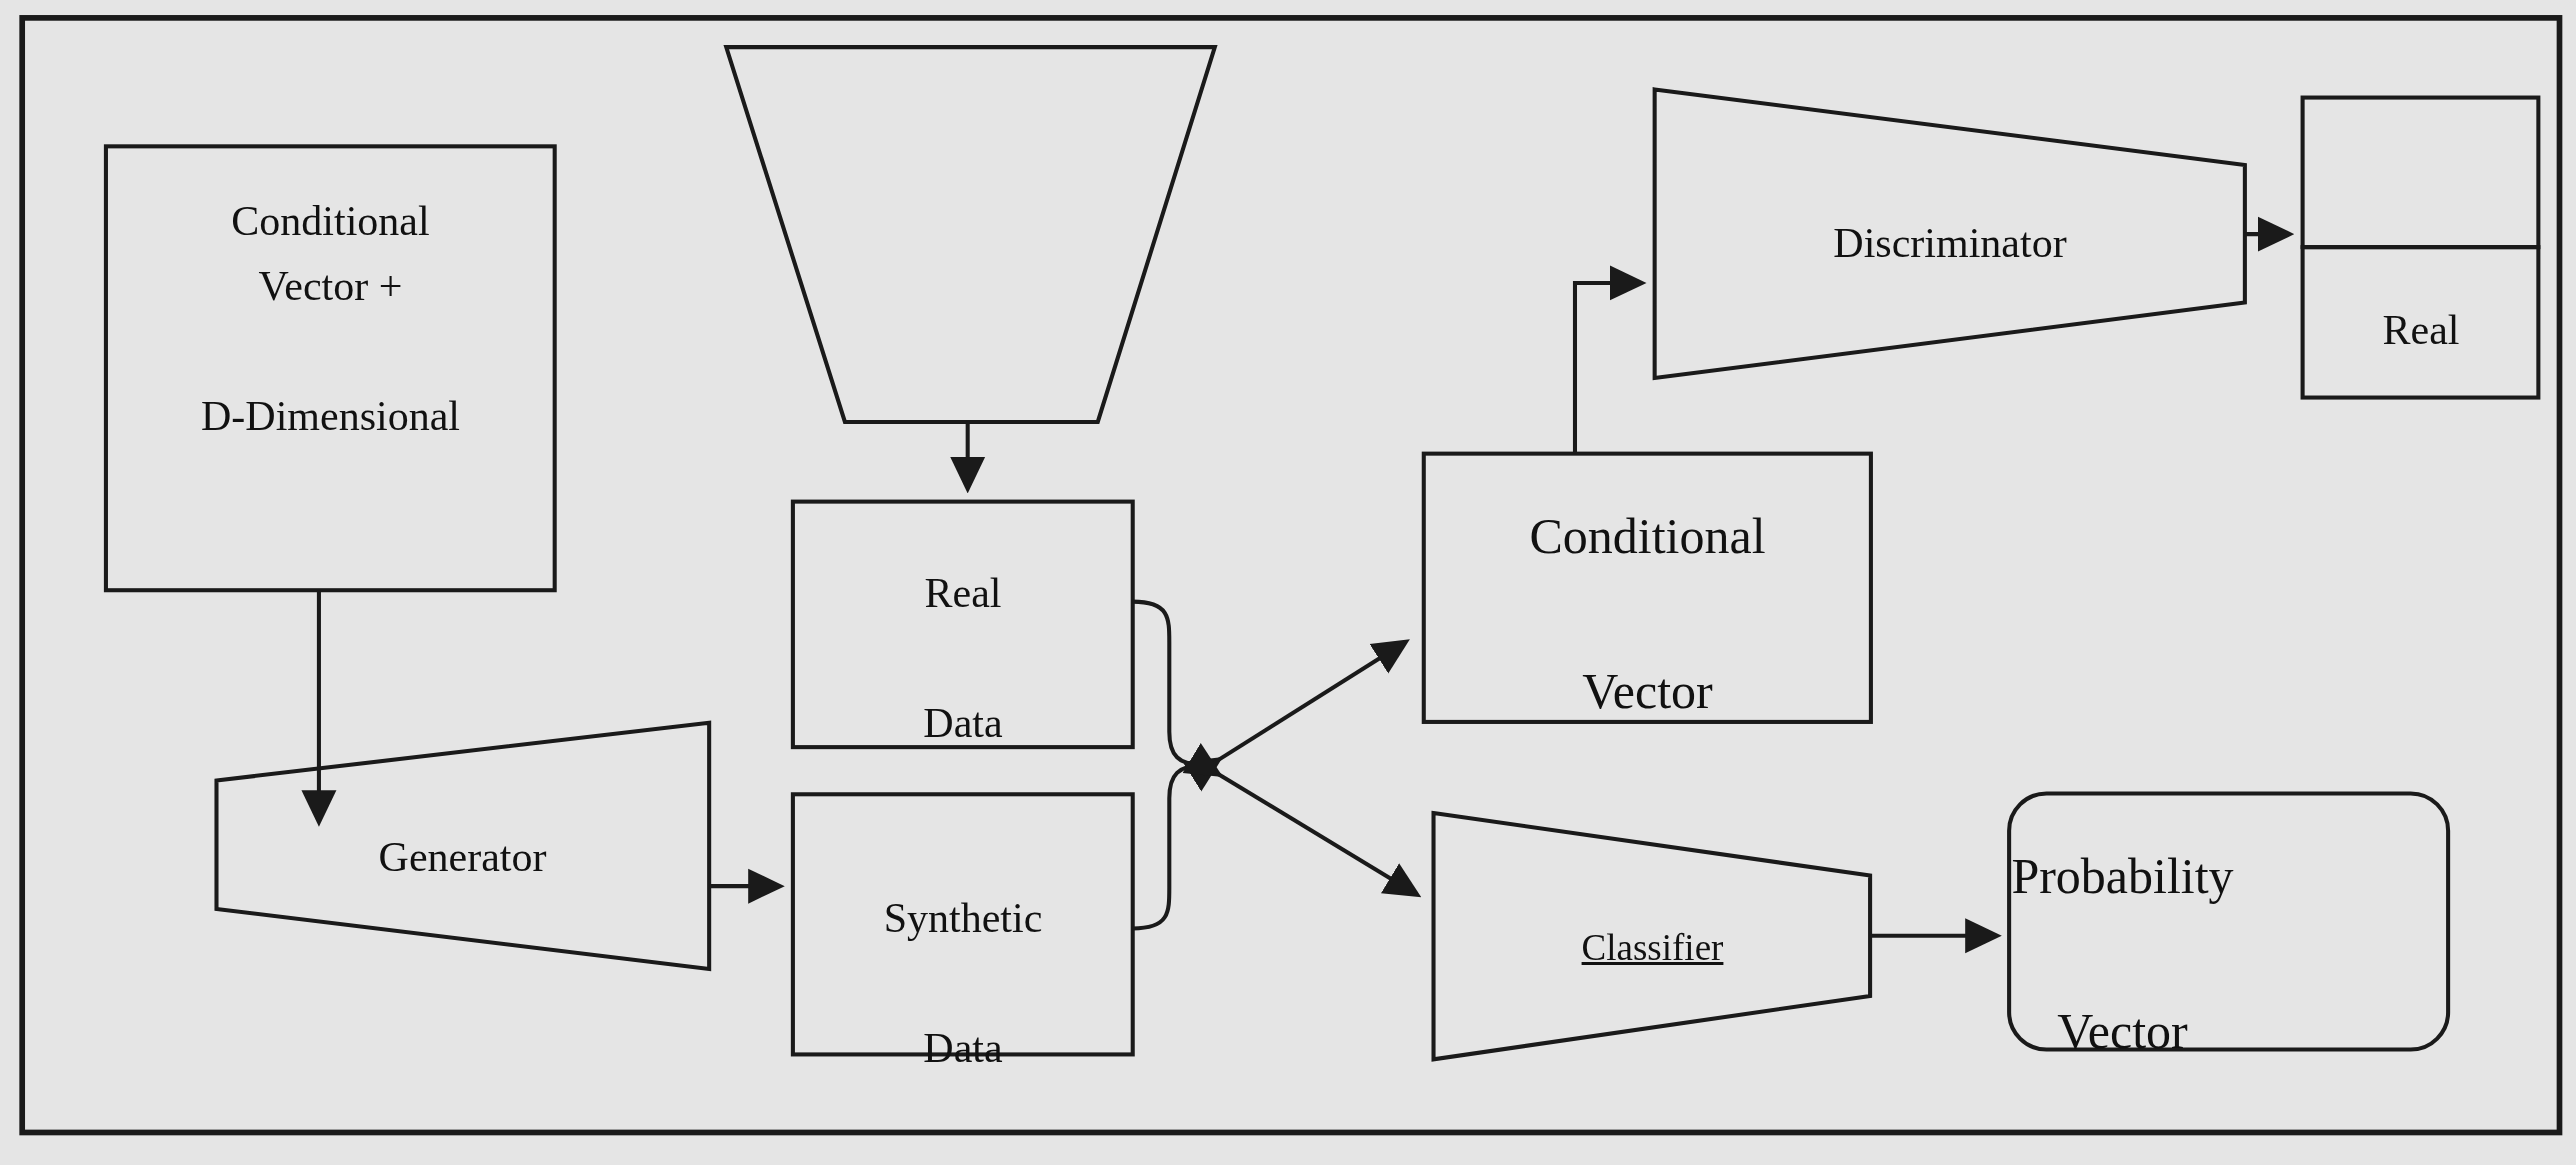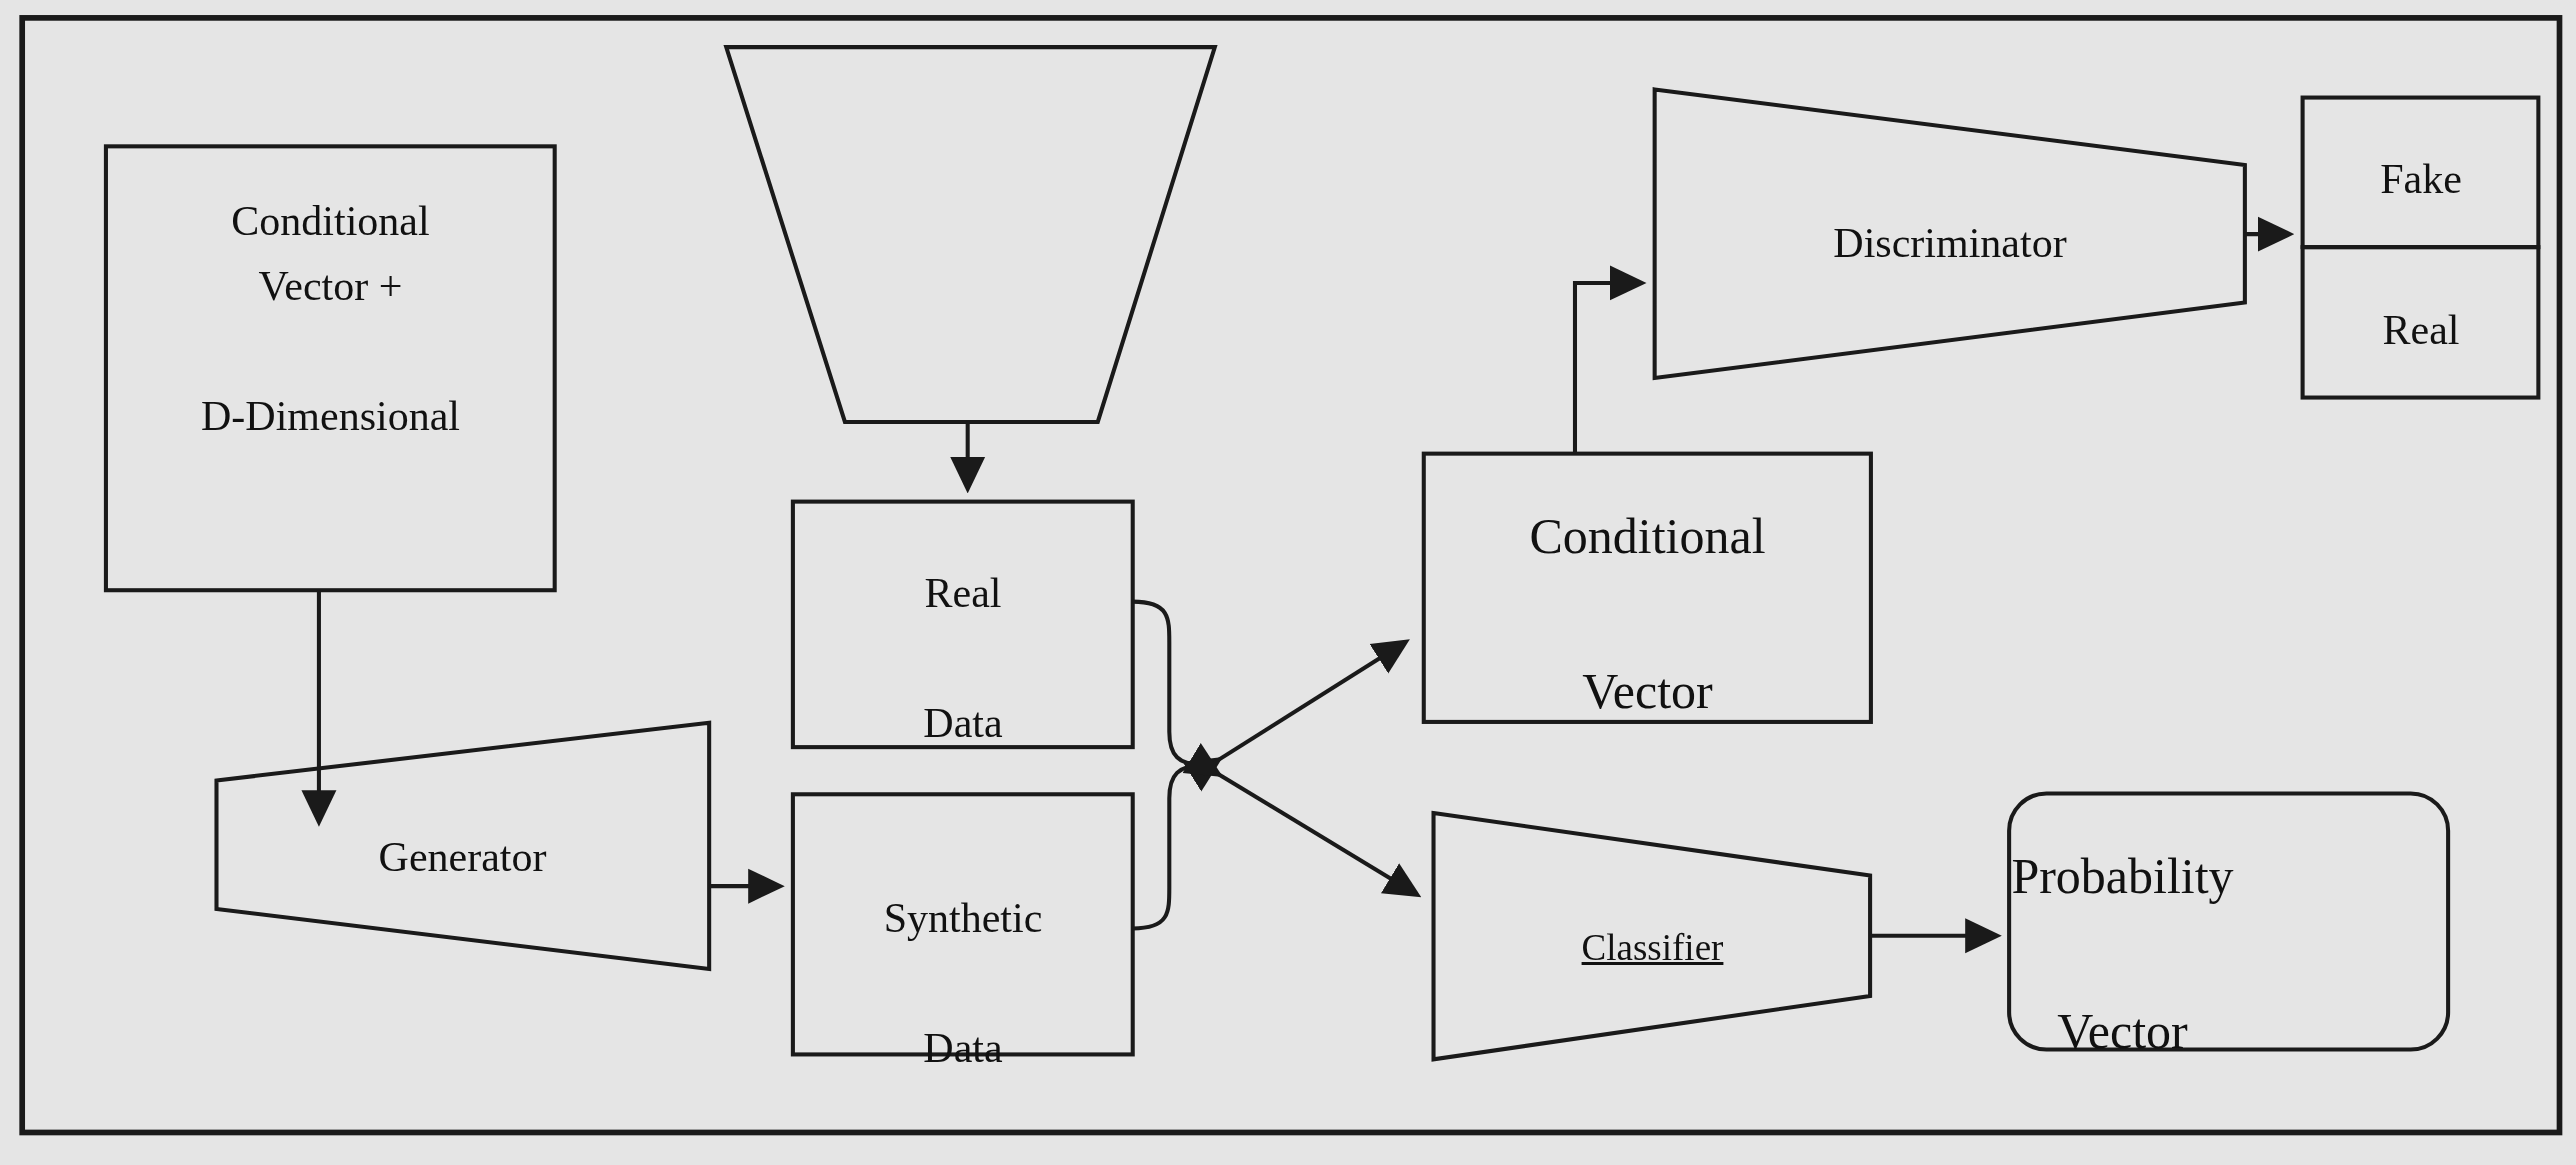--- a/index.html
+++ b/index.html
@@ -126,18 +126,17 @@
   <div class="lbl lbl-lg" style="left:1424px; top:498px; width:447px;">Conditional
 
 Vector</div>
 
   <div class="lbl lbl-sm" style="left:1434px; top:919px; width:437px;text-decoration:underline;">Classifier</div>
 
   <div class="lbl lbl-lg" style="left:1903px; top:838px; width:439px;">Probability
 
 Vector</div>
 
-  <div class="lbl lbl-md" style="left:2303px; top:147px; width:236px;">Fake</div>
 
   <div class="lbl lbl-md" style="left:2303px; top:298px; width:236px;">Real</div>
 
 </div>
 
 
 </body></html>

